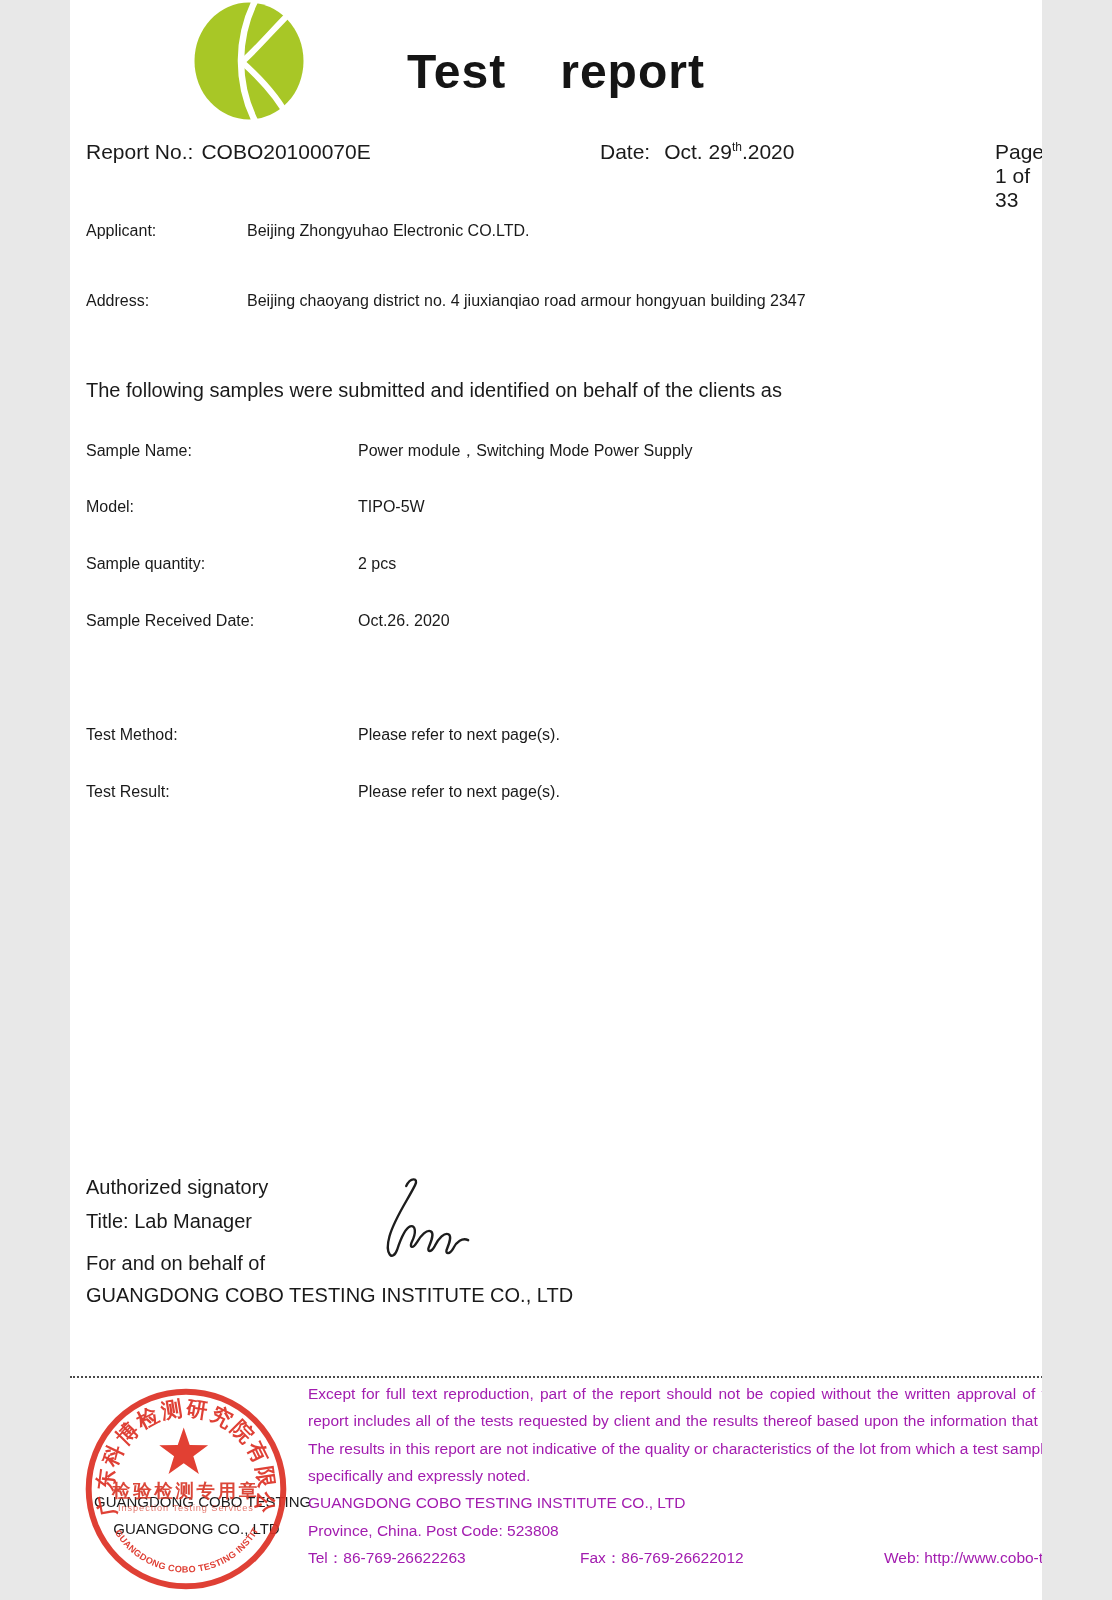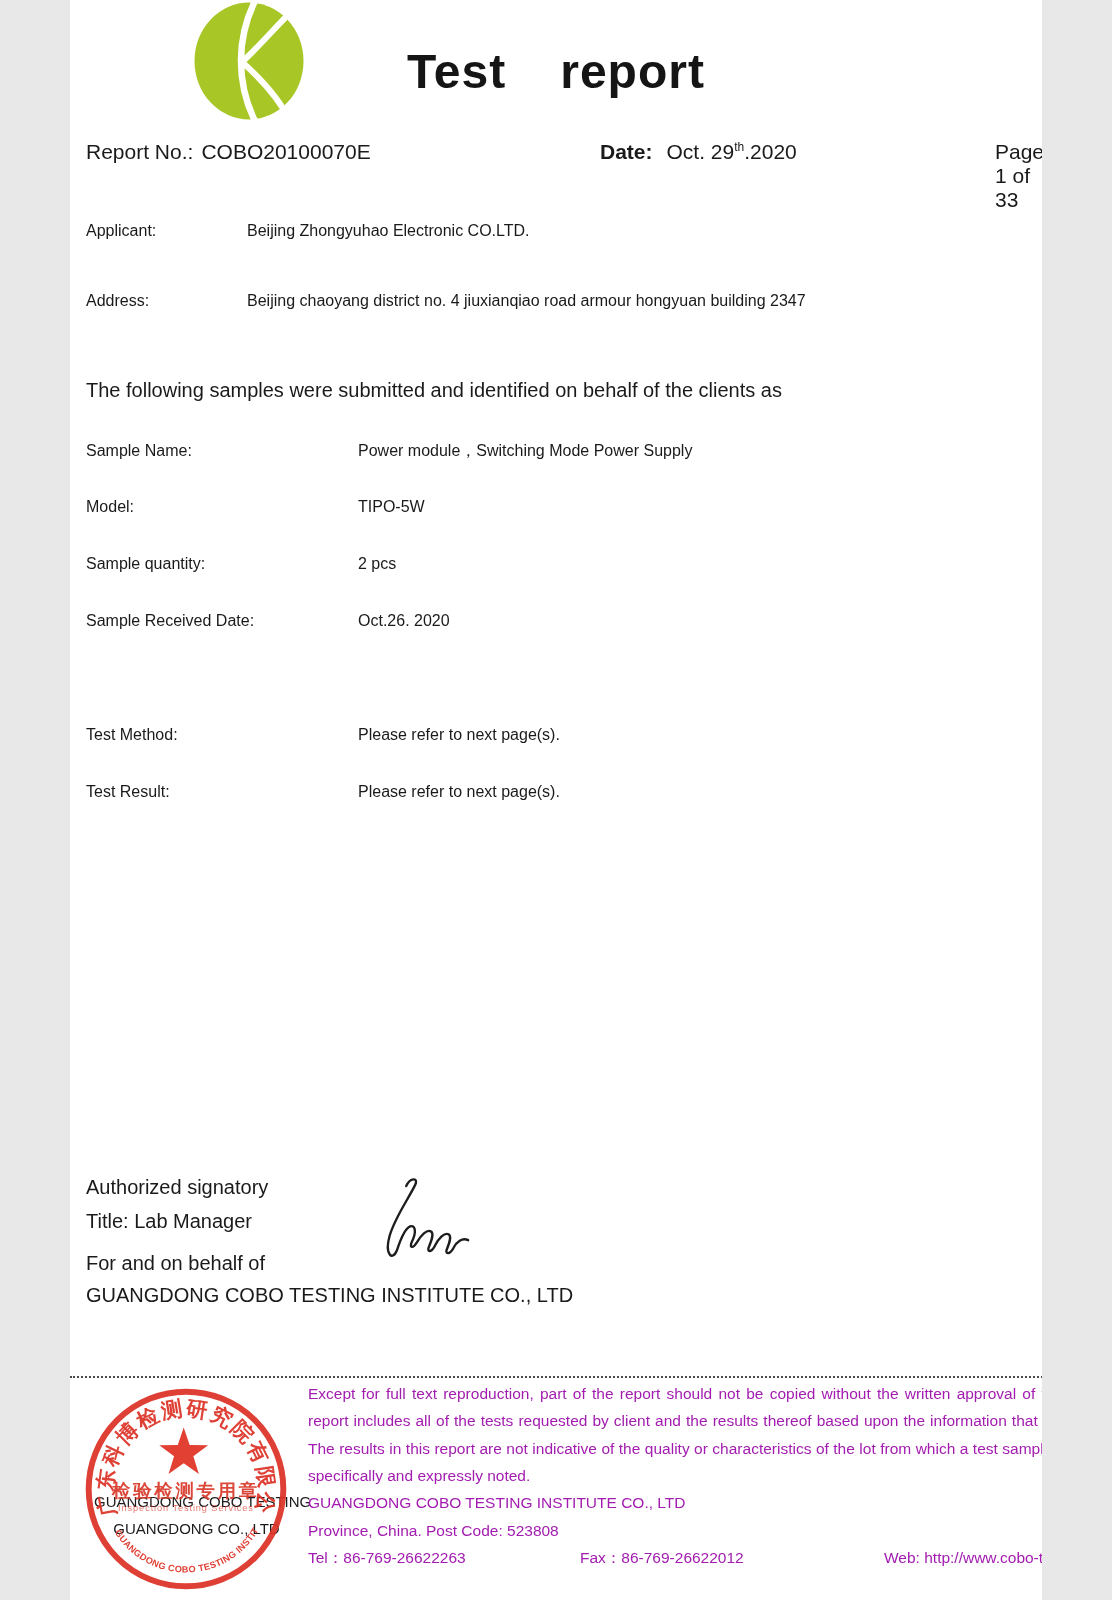--- a/index.html
+++ b/index.html
@@ -11,21 +11,21 @@
   .abs{position:absolute;}
   
   .logo{left:124px; top:2px; width:110px; height:118px;}
   .title{left:0; top:44px; width:100%; display:flex; justify-content:center; gap:54px;
          font-size:48px; font-weight:bold; letter-spacing:1px; color:#151515;}
   .meta{left:0; top:140px; width:100%; height:28px; font-size:21px;}
   .meta .m-report{position:absolute; left:16px;}
   .meta .m-date{position:absolute; left:530px;}
   .meta .m-page{position:absolute; left:925px;}
   .meta .lbl{margin-right:8px;}
-  .meta .dlbl{margin-right:14px;font-weight:bold;}
+  .meta .dlbl{margin-right:14px;}
   sup.sp{font-size:12px; vertical-align:8px;}
   
   .row{position:absolute; left:16px; font-size:16px; white-space:nowrap;}
   .row .lbl{display:inline-block;}
   .client-row .lbl{width:161px;}
   .sample-row .lbl{width:272px;}
   .r-applicant{top:222px;} .r-address{top:292px;}
   .intro{position:absolute; left:16px; top:379px; font-size:20px;}
   .s0{top:441px;} .s1{top:498px;} .s2{top:555px;} .s3{top:612px;}
   .s4{top:669px;} .s5{top:726px;} .s6{top:783px;}

